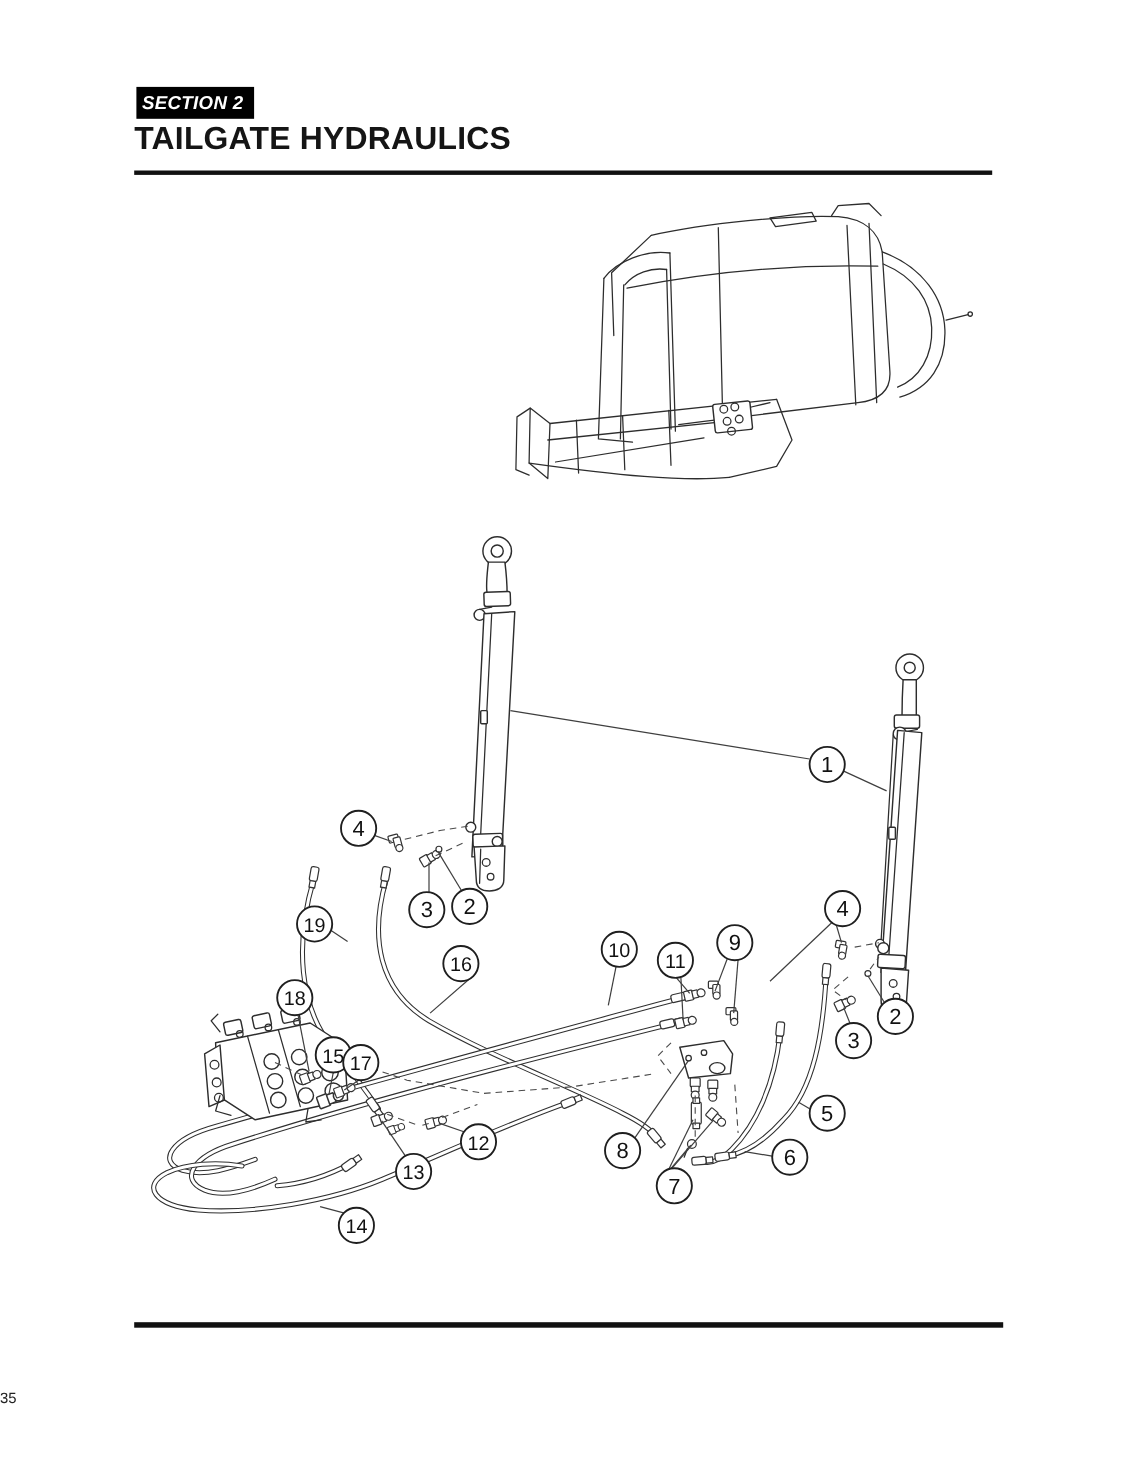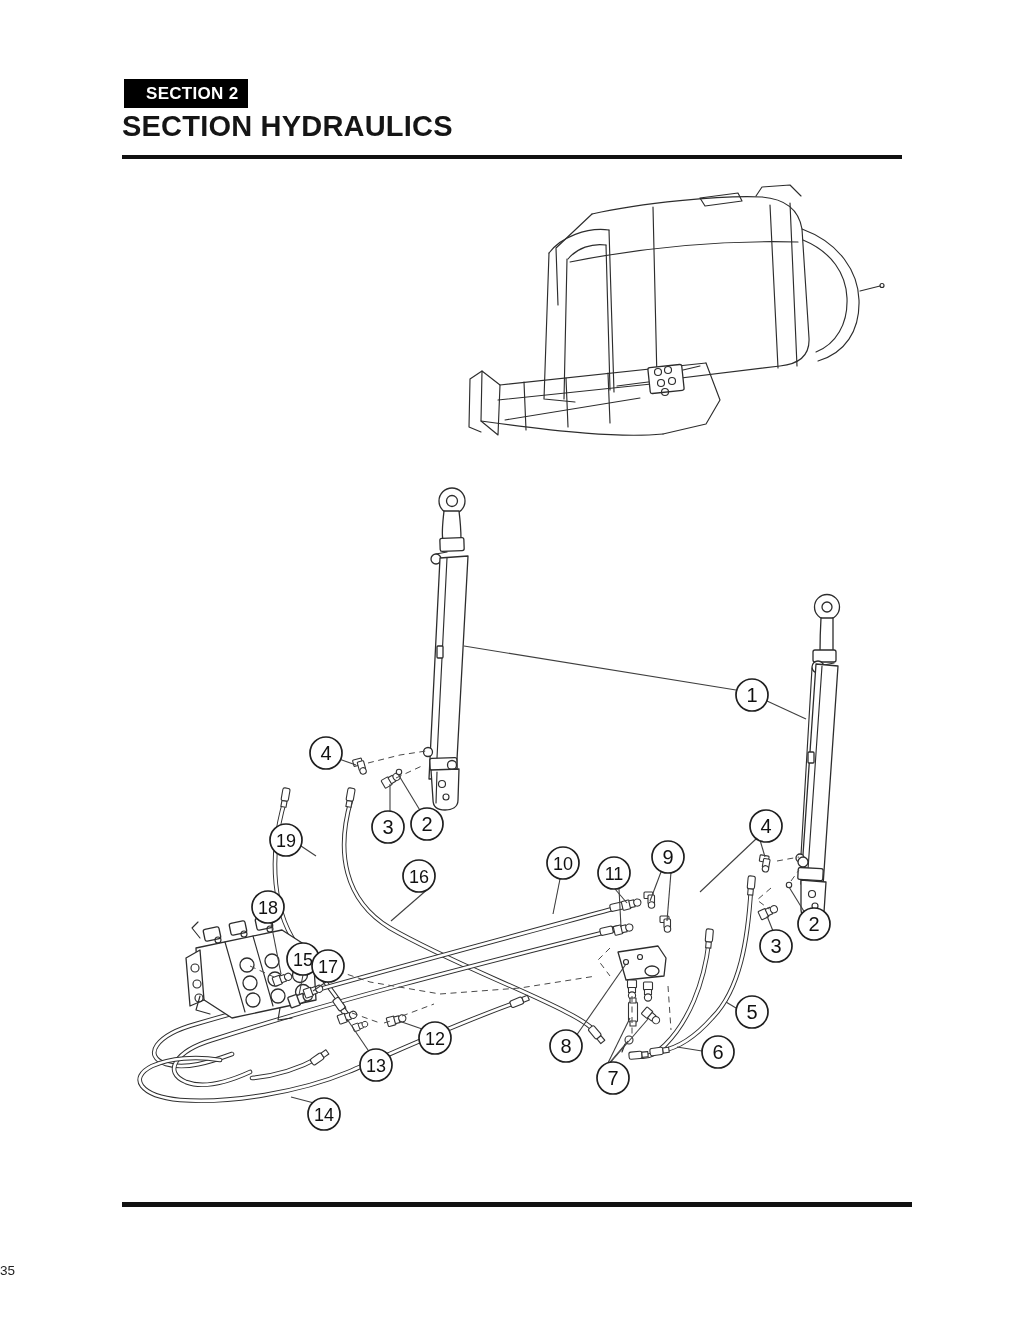--- a/index.html
+++ b/index.html
@@ -3,21 +3,21 @@
 <meta charset="utf-8">
 <style>
   html,body{margin:0;padding:0;}
   body{
     width:1024px;height:1325px;position:relative;background:#ffffff;
     font-family:"Liberation Sans","DejaVu Sans",sans-serif;overflow:hidden;
   }
   .section-box{
     position:absolute;left:124px;top:79px;height:29px;line-height:29px;
     background:#000;color:#fff;font-size:17px;font-weight:bold;
-    padding:0 10px 0 22px;letter-spacing:.3px;
+    padding:0 10px 0 5px;letter-spacing:.3px;font-style:italic;
   }
   .page-title{
     position:absolute;left:122px;top:110px;font-size:29px;font-weight:bold;
     color:#151515;letter-spacing:.2px;white-space:nowrap;
   }
   .rule-top{position:absolute;left:122px;top:155px;width:780px;height:4px;background:#111;}
   .rule-bottom{position:absolute;left:122px;top:1202px;width:790px;height:5px;background:#111;}
   .page-number{
     position:absolute;left:0;top:1263px;width:1024px;text-align:left;
     font-size:13.5px;color:#222;
@@ -30,21 +30,21 @@
   svg .leader{fill:none;stroke:#3f3f3f;stroke-width:1.1;}
   svg .dash{fill:none;stroke:#4a4a4a;stroke-width:1;stroke-dasharray:6 4.5;}
   svg .fitl{fill:#fff;stroke:#333;stroke-width:1.1;stroke-linejoin:round;}
   svg .co-circle{fill:#fff;stroke:#1f1f1f;stroke-width:1.7;}
   svg .co-text{fill:#111;font-family:"Liberation Sans","DejaVu Sans",sans-serif;}
 </style>
 </head>
 <body>
 
 <div class="section-box">SECTION 2</div>
-<div class="page-title">SECTION HYDRAULICS</div>
+<div class="page-title">TAILGATE HYDRAULICS</div>
 <div class="rule-top"></div>
 
 <svg class="diagram" width="1024" height="1325" viewBox="0 0 1024 1325">
   <defs>
     <g id="fit">
       <rect class="fitl" x="-9" y="-4.5" width="8" height="9" rx="1"></rect>
       <rect class="fitl" x="-1.5" y="-3.5" width="5" height="7"></rect>
       <circle class="fitl" cx="6.5" cy="0" r="3.6"></circle>
     </g>
     <g id="crimp">

